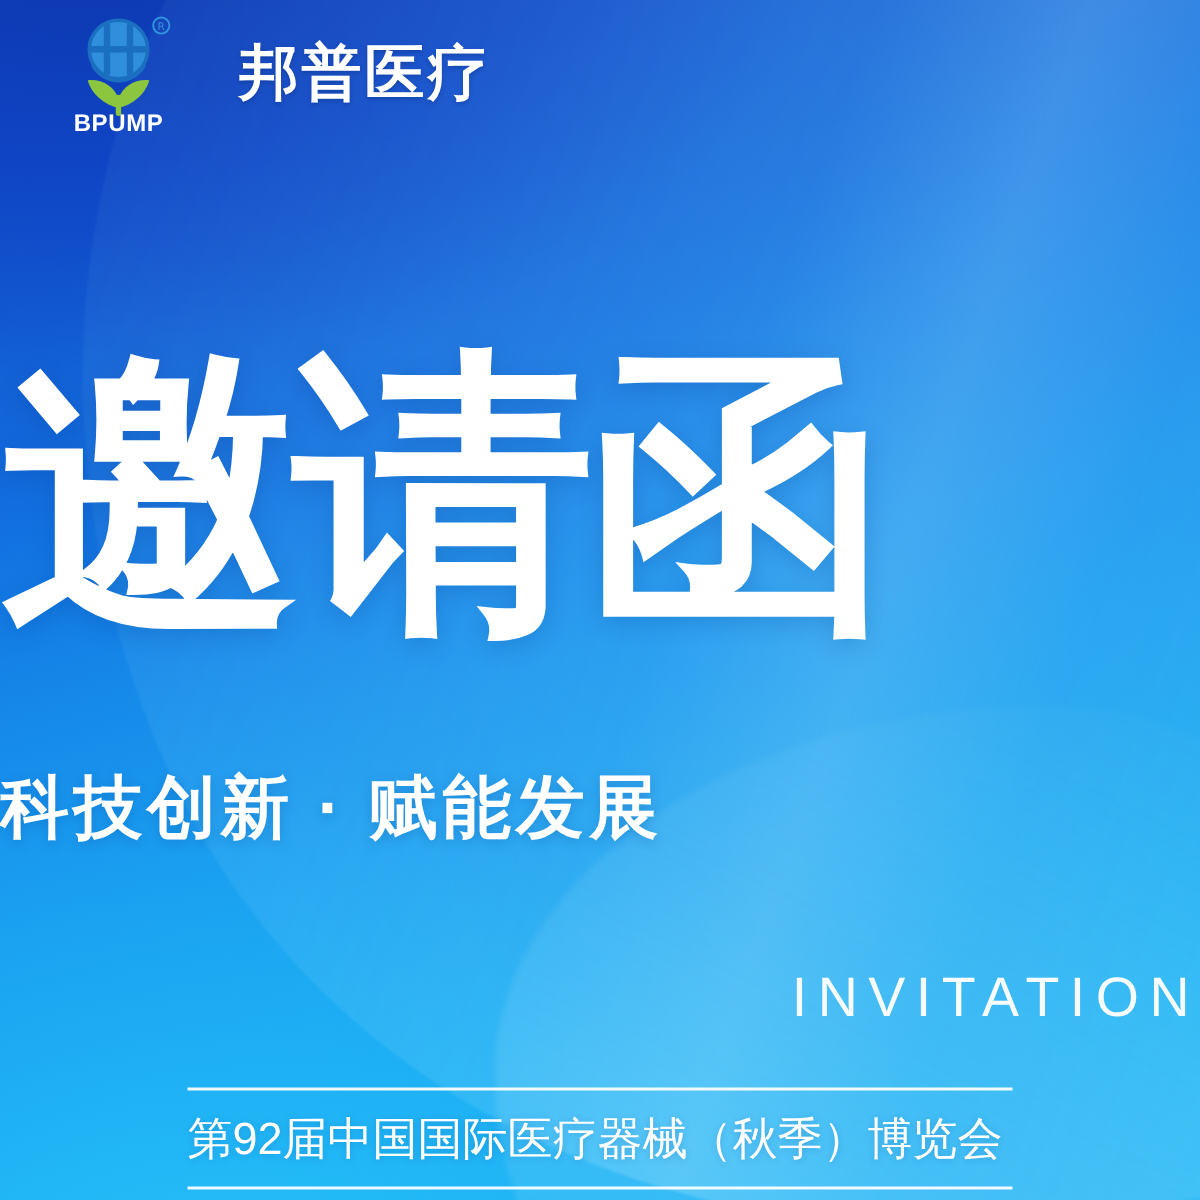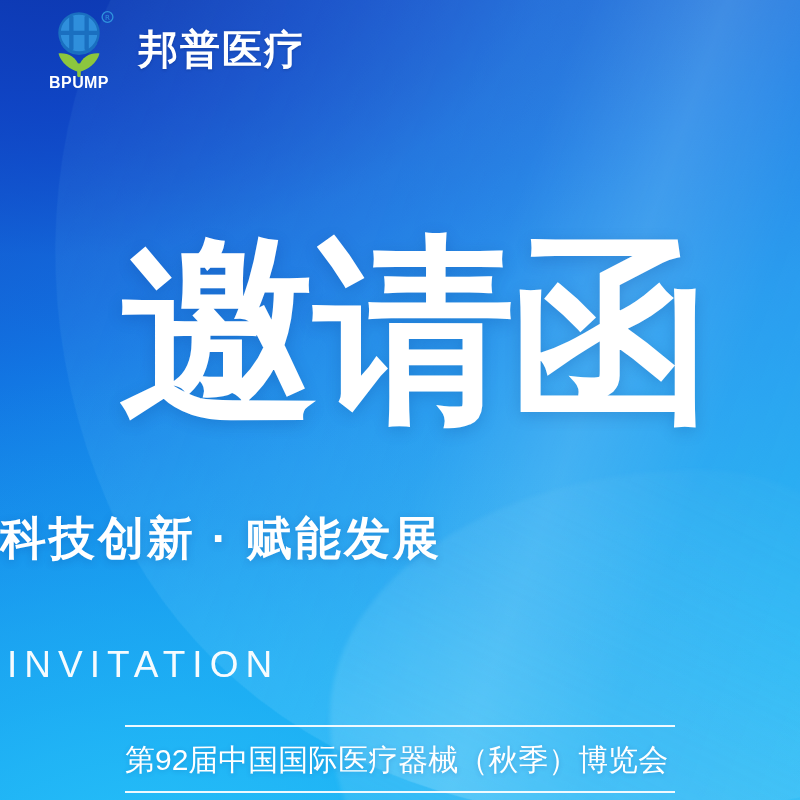--- a/index.html
+++ b/index.html
@@ -131,30 +131,30 @@
   }
   .logo-mark svg { display:block; width:72px; height:82px; }
   .brand-name {
     color:#ffffff;
     font-size:40px;
     font-weight:700;
     letter-spacing:2px;
     line-height:1;
     text-shadow:0 1px 3px rgba(0,30,90,0.28);
     white-space:nowrap;
+    margin-left:21px;
   }
 
   
   .headline {
     position:absolute;
     left:0; right:0;
     top:236px;
-    text-align:center;
-    z-index:5;
-    padding-left:25px;
+    text-align:left;
+    z-index:5;
   }
   .headline-title {
     color:#ffffff;
     font-size:200px;
     font-weight:700;
     line-height:0.95;
     letter-spacing:-4px;
     white-space:nowrap;
     text-shadow:0 4px 16px rgba(6,52,132,0.20);
     font-family:"DejaVu Sans","Liberation Sans",sans-serif;
@@ -170,21 +170,21 @@
     letter-spacing:3px;
     white-space:nowrap;
     text-shadow:0 2px 8px rgba(6,52,132,0.22);
     z-index:5;
   }
 
   .invitation {
     position:absolute;
     left:0; right:0;
     top:644px;
-    text-align:left;
+    text-align:right;
     color:#ffffff;
     font-size:37px;
     font-weight:300;
     letter-spacing:7px;
     text-indent:7px;
     white-space:nowrap;
     opacity:0.96;
     z-index:5;
     font-family:"Liberation Sans","DejaVu Sans",sans-serif;
   }

